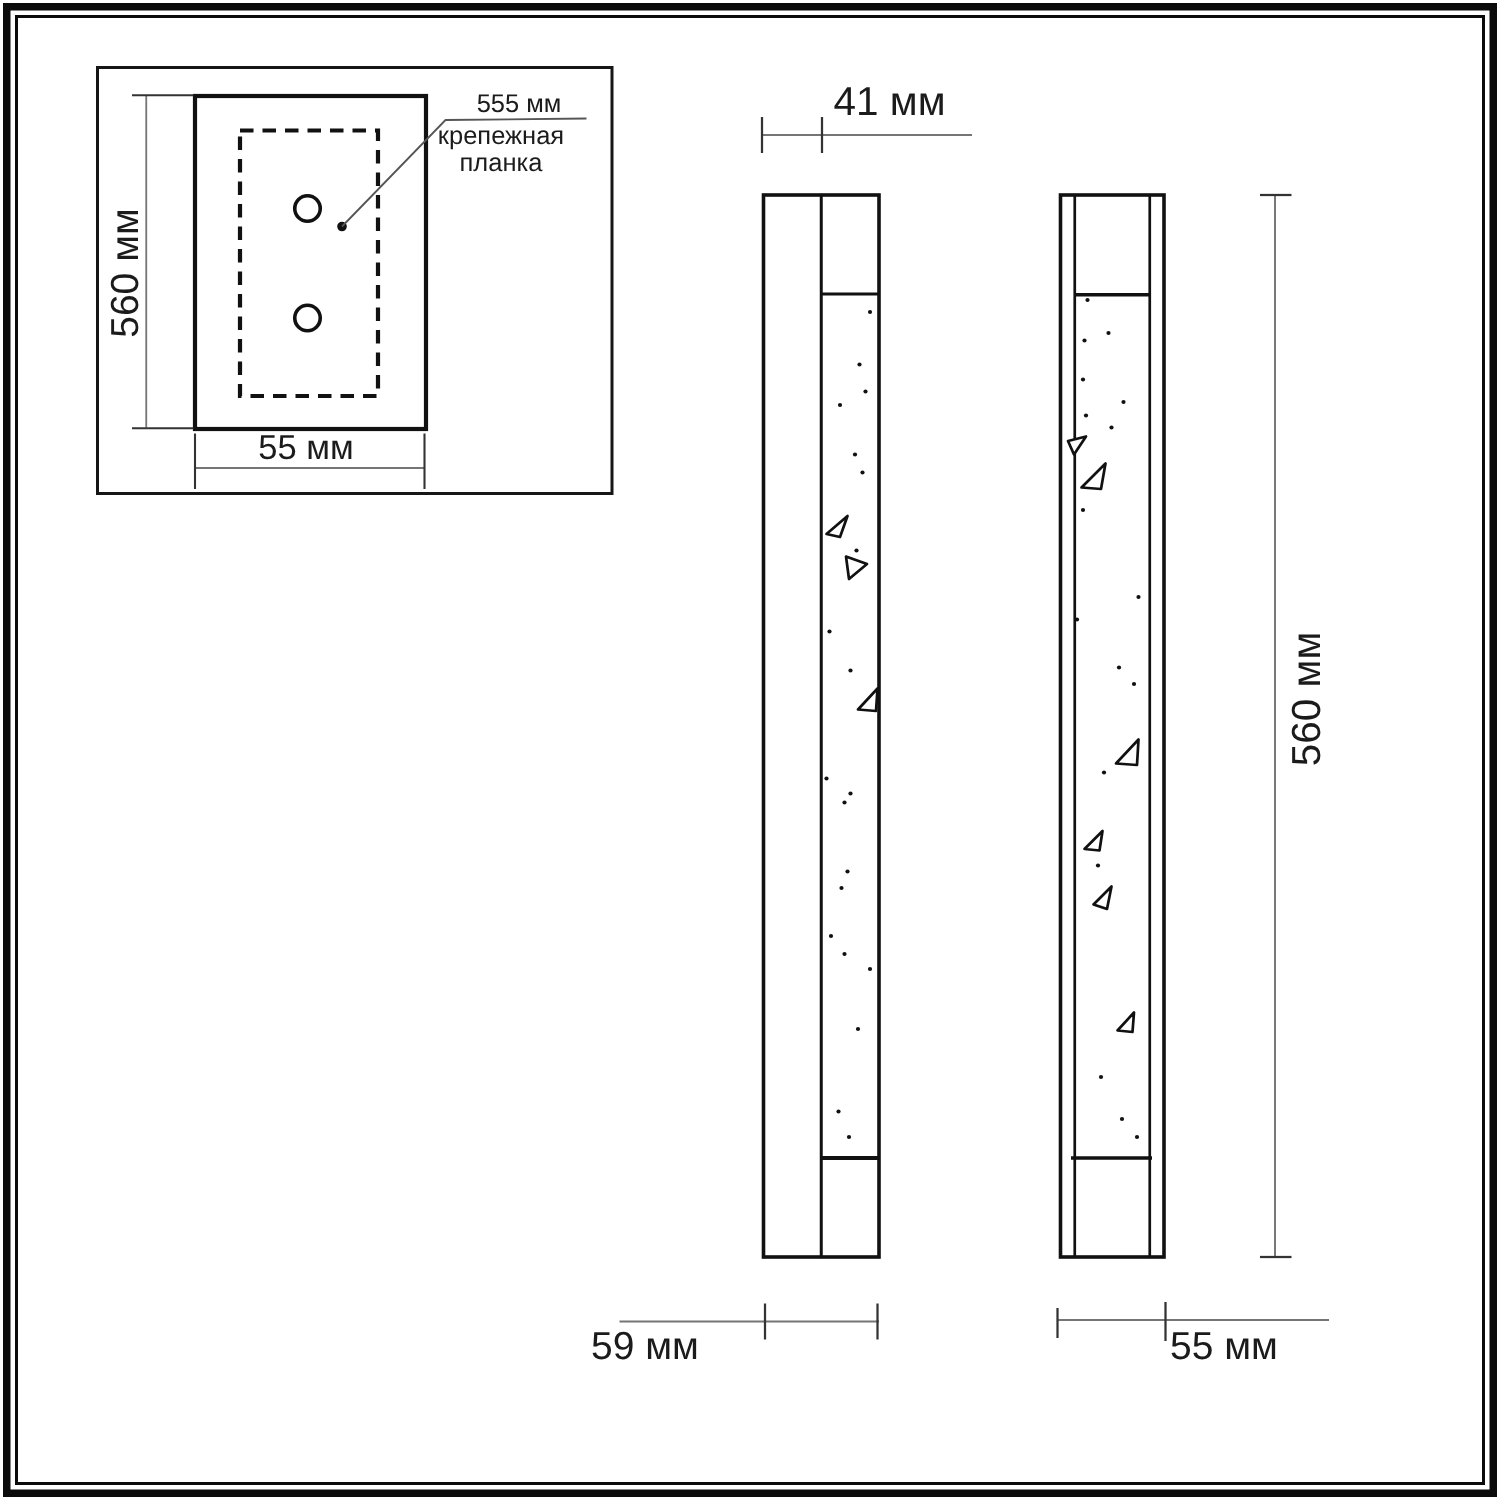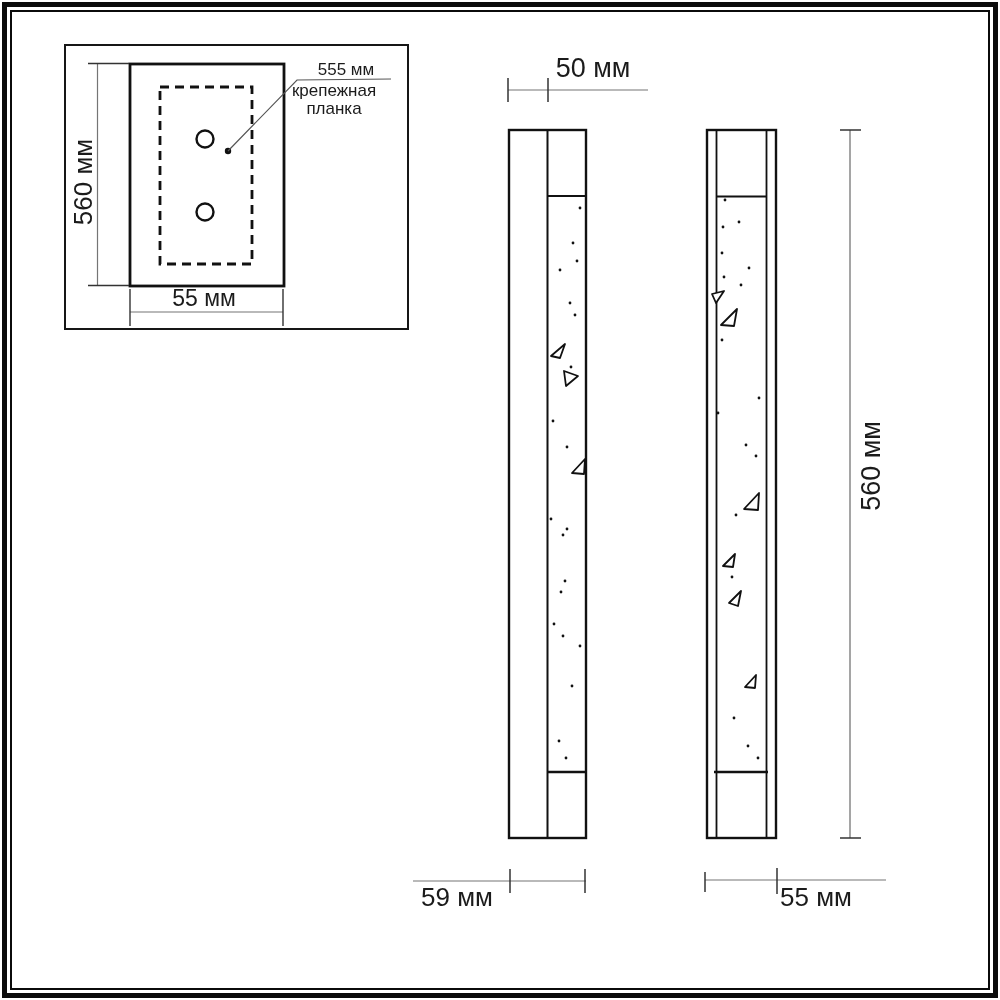--- a/index.html
+++ b/index.html
@@ -178,21 +178,21 @@
 
   <div class="label vert dim-inset-v" style="left:84px; top:182px;">560 мм</div>
 
   <div class="label dim-inset-h" style="left:204px; top:298px;">55 мм</div>
 
   <div class="label dim-sm" style="left:346px; top:70px;">555 мм</div>
 
   <div class="label dim-sm" style="left:334px; top:100px;">крепежная
 планка</div>
 
-  <div class="label dim-lg" style="left:593px; top:68px;">50 мм</div>
+  <div class="label dim-lg" style="left:593px; top:68px;">41 мм</div>
 
-  <div class="label dim-bot" style="left:457px; top:898px;">59 мм</div>
+  <div class="label dim-bot" style="left:430px; top:898px;">59 мм</div>
 
   <div class="label vert dim-lg" style="left:871px; top:466px;">560 мм</div>
 
   <div class="label dim-bot" style="left:816px; top:898px;">55 мм</div>
 
 </div>
 
 </body></html>

